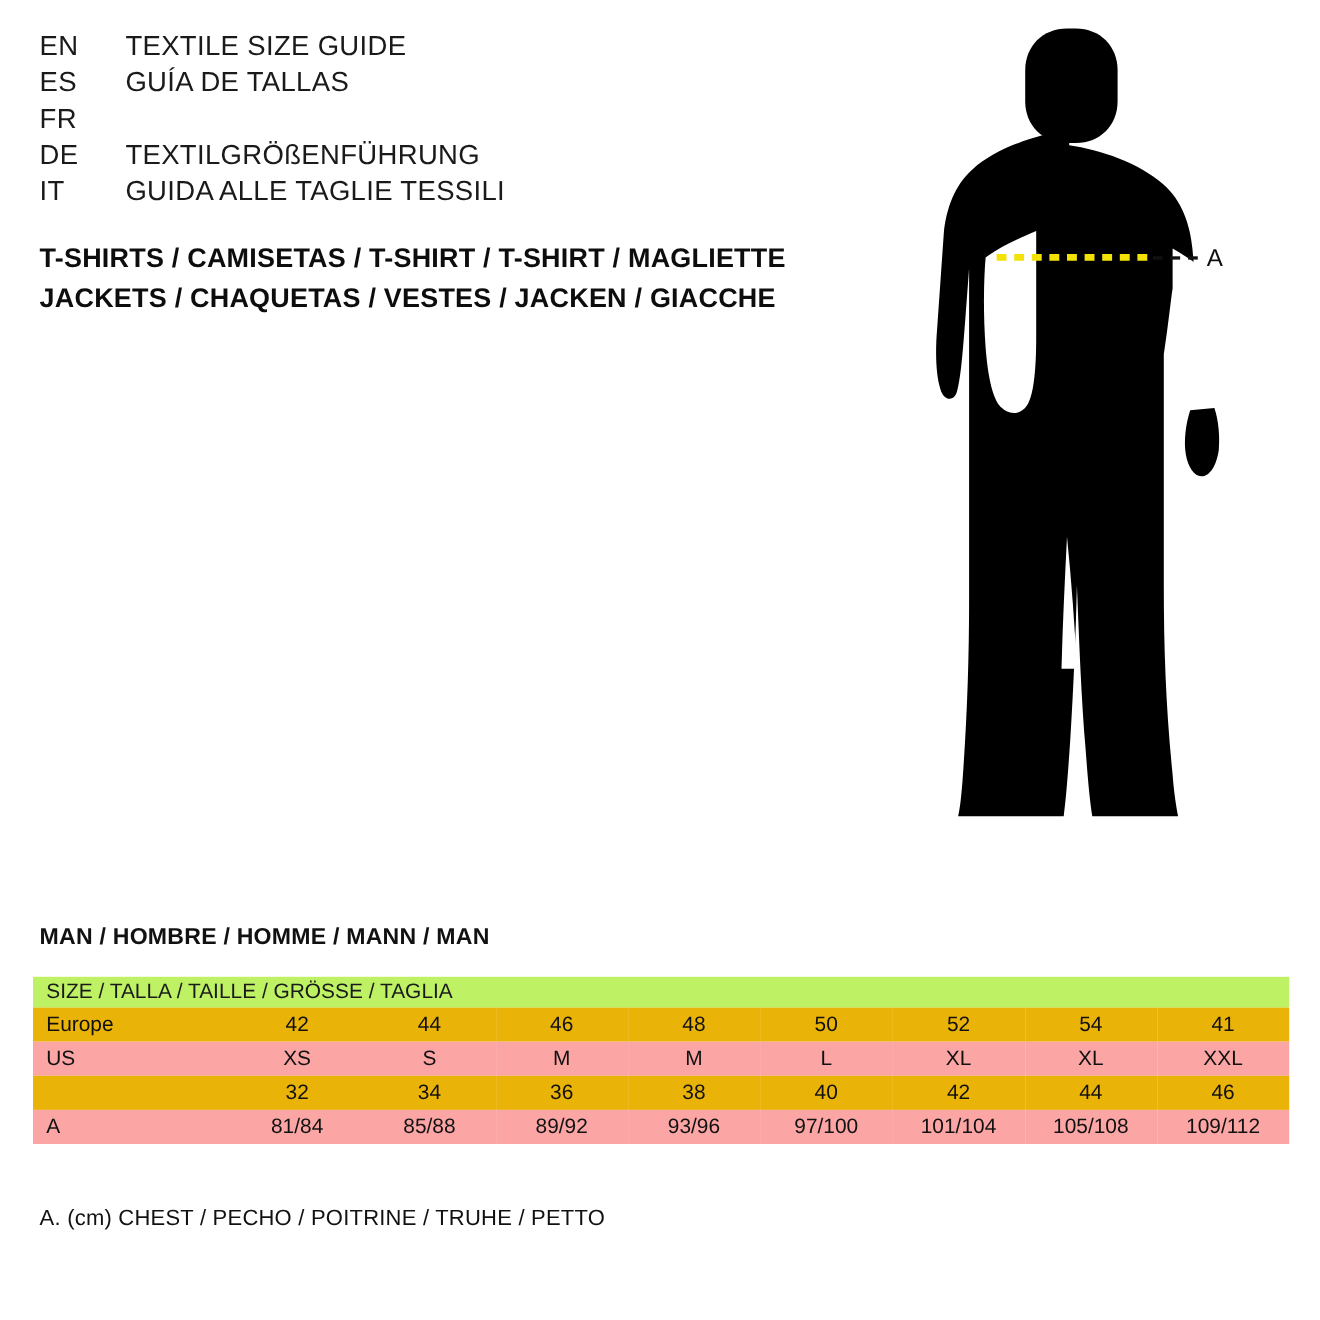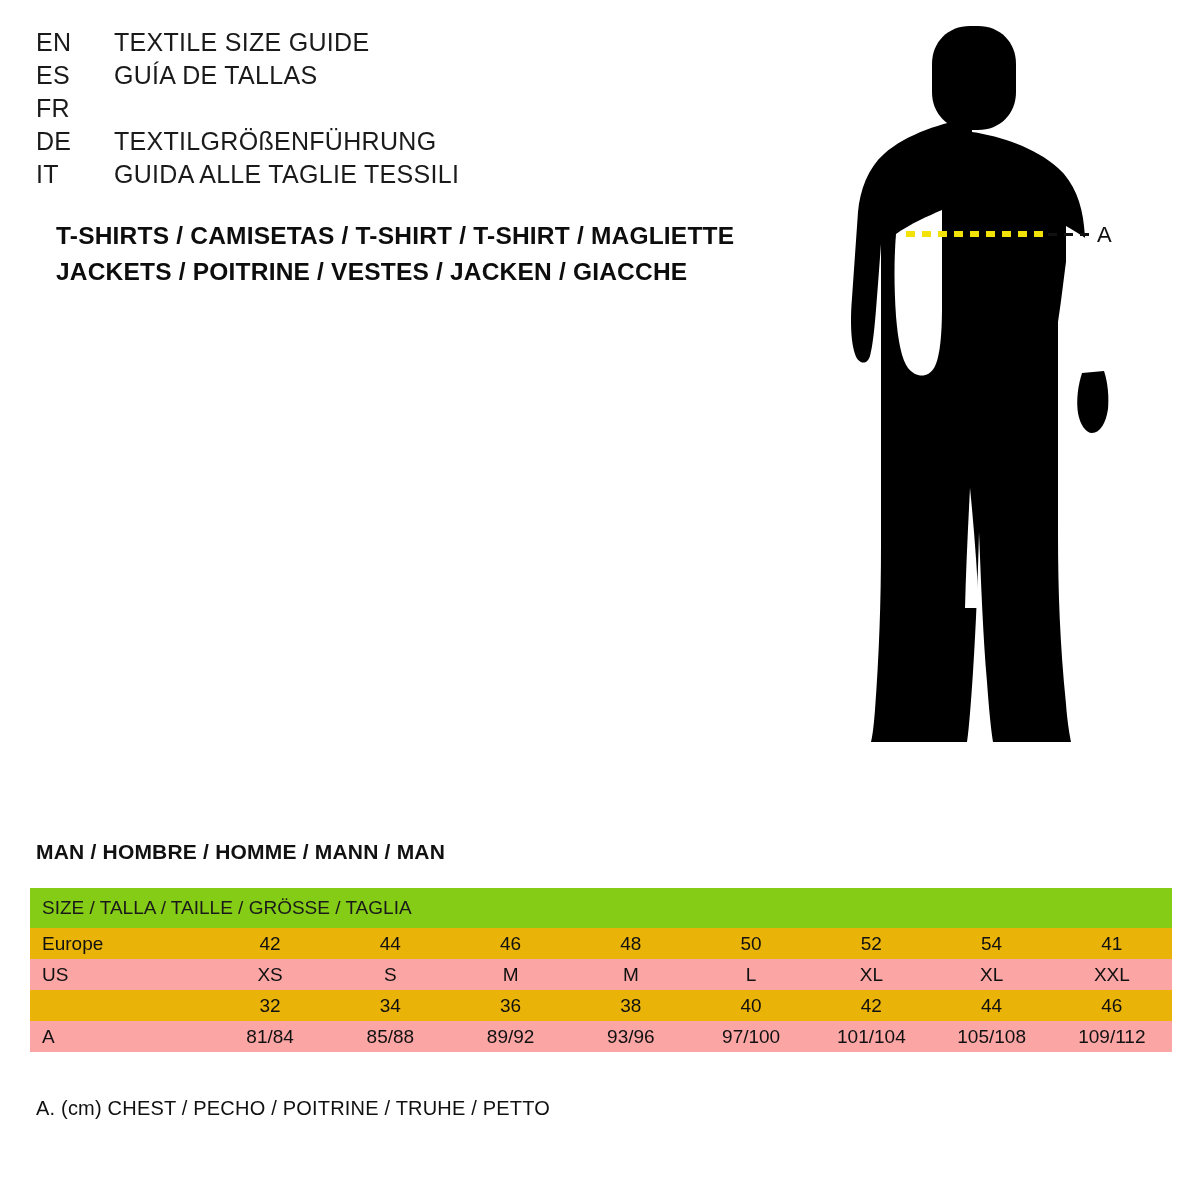--- a/index.html
+++ b/index.html
@@ -45,21 +45,20 @@
     left: 36px;
     top: 218px;
     width: 760px;
   }
   .category-line {
     font-size: 24.5px;
     font-weight: bold;
     letter-spacing: 0.2px;
     line-height: 36px;
     color: #0d0d0d;
-    margin-left: 20px;
   }
 
   
   .figure-wrap {
     position: absolute;
     left: 820px;
     top: 18px;
     width: 360px;
     height: 770px;
   }
@@ -111,23 +110,23 @@
     height: 31px;
     color: #111;
   }
   .size-table col.lbl { width: 180px; }
   .size-table td.row-label, .size-table th.row-label {
     text-align: left;
     padding-left: 12px;
     font-size: 19px;
   }
   tr.head-row td {
-    background: #84cc16;
-    color: #1a1a1a;
-    height: 40px;
+    background: #bef264;
+    color: #1a1a1a;
+    height: 28px;
     font-size: 19px;
   }
   tr.shade td { background: #eab308; }
   tr.plain td { background: #fca5a5; }
 
   .footnote {
     position: absolute;
     left: 36px;
     top: 1097px;
     font-size: 20px;
@@ -155,21 +154,21 @@
     <span class="lang-text">TEXTILGRÖßENFÜHRUNG</span>
   </div>
   <div class="lang-row">
     <span class="lang-code">IT</span>
     <span class="lang-text">GUIDA ALLE TAGLIE TESSILI</span>
   </div>
 </div>
 
 <div class="category-block">
   <div class="category-line">T-SHIRTS / CAMISETAS / T-SHIRT / T-SHIRT / MAGLIETTE</div>
-  <div class="category-line">JACKETS / POITRINE / VESTES / JACKEN / GIACCHE</div>
+  <div class="category-line">JACKETS / CHAQUETAS / VESTES / JACKEN / GIACCHE</div>
 </div>
 
 <div class="figure-wrap">
   <svg width="360" height="770" viewBox="0 0 360 770" xmlns="http://www.w3.org/2000/svg">
 
     <path fill="#000000" d="M150 8 c-22 0 -38 16 -38 38 l0 28 c0 22 16 38 38 38 l8 0 c22 0 38 -16 38 -38 l0 -28 c0 -22 -16 -38 -38 -38 z"></path>
 
     <path fill="#000000" d="
       M152 100
       c-28 4 -66 16 -88 36

